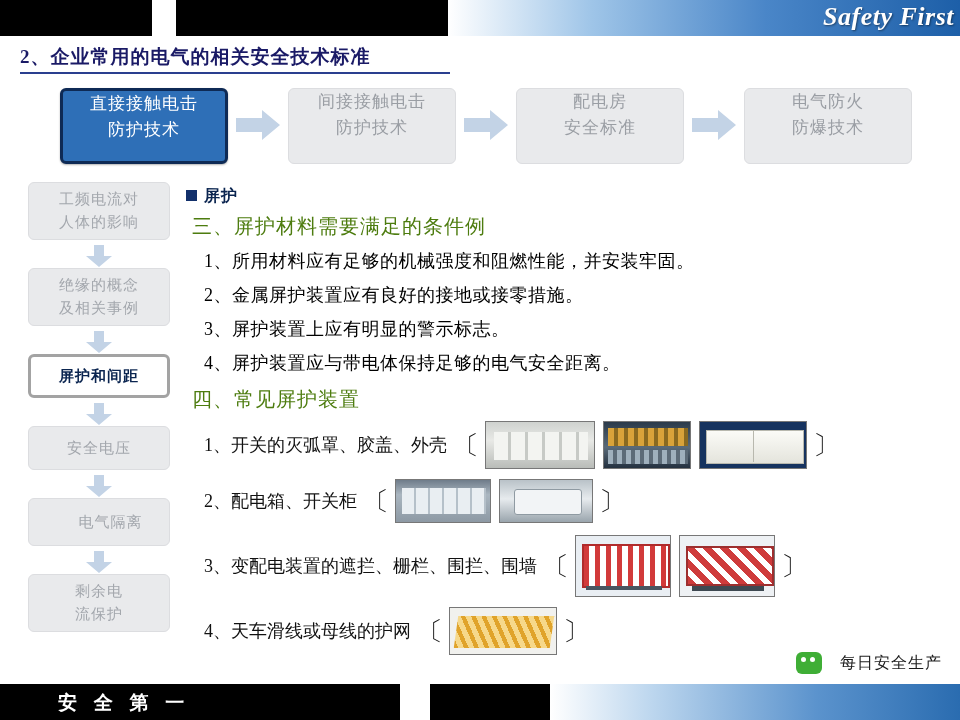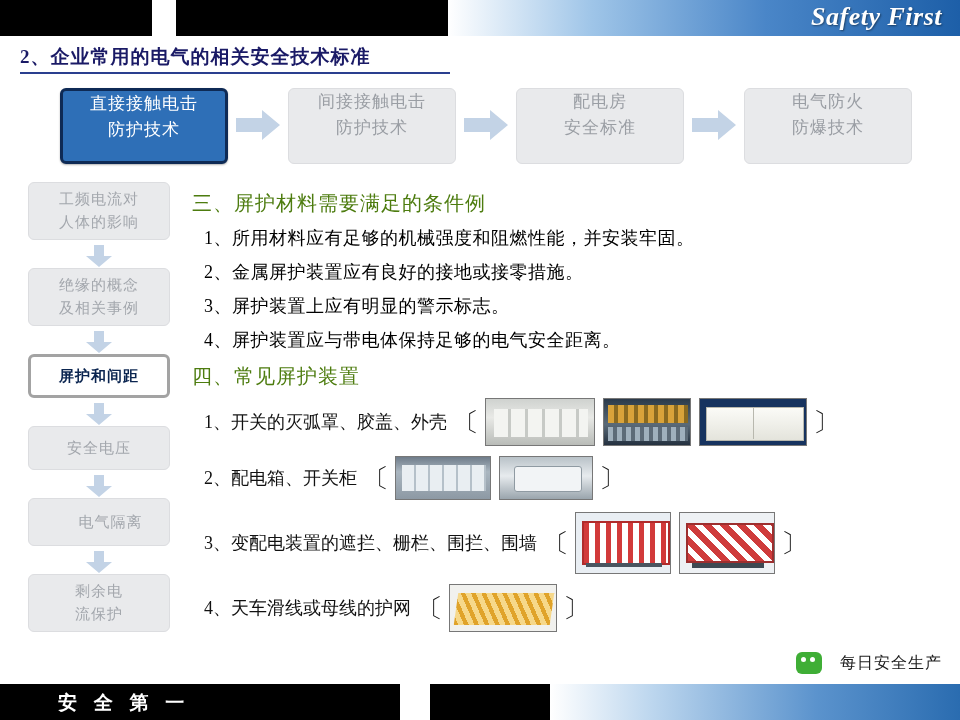--- a/index.html
+++ b/index.html
@@ -18,21 +18,21 @@
     background: #ffffff;
   }
   .tb-blk1 { position:absolute; left:0; top:0; width:152px; height:36px; background:#000; }
   .tb-white1 { position:absolute; left:152px; top:0; width:24px; height:36px; background:#fff; }
   .tb-blk2 { position:absolute; left:176px; top:0; width:272px; height:36px; background:#000; }
   .tb-grad {
     position:absolute; left:448px; top:0; width:512px; height:36px;
     background: linear-gradient(90deg, #ffffff 0%, #9fc5e8 28%, #4a86c8 62%, #1d5fa8 100%);
   }
   .tb-title {
-    position:absolute; right:18px; top:2px;
+    position:absolute; right:6px; top:2px;
     font-family: "Liberation Serif", serif;
     font-style: italic; font-weight: bold;
     font-size: 26px; color:#ffffff;
     text-shadow: 1px 1px 2px rgba(0,0,0,.45);
     letter-spacing: .5px;
   }
 
   
   .bot-banner { position:absolute; left:0; bottom:0; width:960px; height:36px; background:#fff; }
   .bb-blk1 { position:absolute; left:0; top:0; width:400px; height:36px; background:#000; }
@@ -330,20 +330,23 @@
   <div class="vbox-wrap">
     <div class="vbox">
       <span>剩余电</span>
       <span>流保护</span>
     </div>
   </div>
 </div>
 
 <div class="content">
 
+  <div class="label-pm">
+    <span class="sq"></span><span>屏护</span>
+  </div>
 
   <div class="h-blue">三、屏护材料需要满足的条件例</div>
 
   <div class="li">1、所用材料应有足够的机械强度和阻燃性能，并安装牢固。</div>
   <div class="li">2、金属屏护装置应有良好的接地或接零措施。</div>
   <div class="li">3、屏护装置上应有明显的警示标志。</div>
   <div class="li">4、屏护装置应与带电体保持足够的电气安全距离。</div>
 
   <div class="h-blue" style="margin-top:10px;">四、常见屏护装置</div>
 

